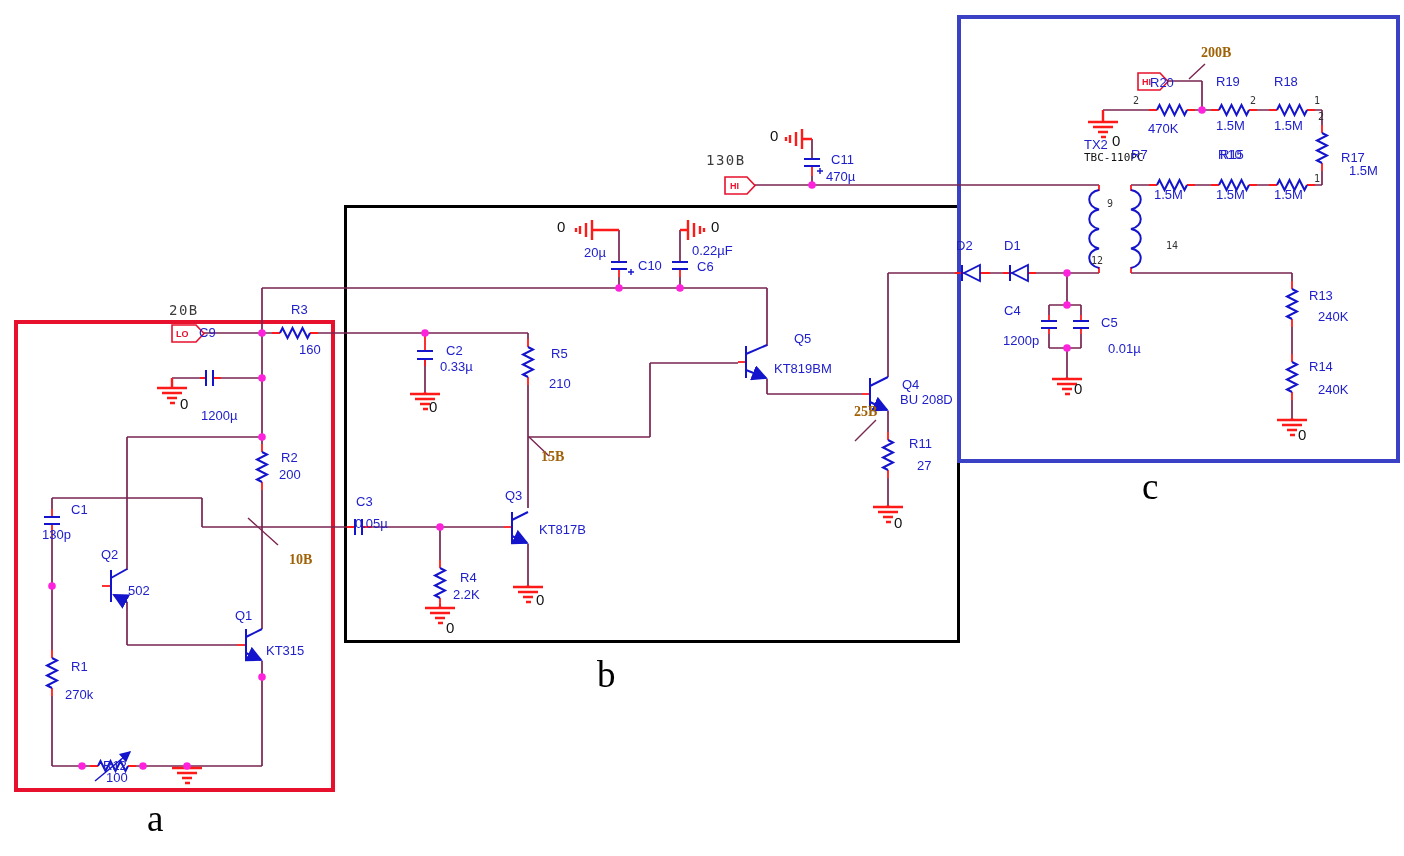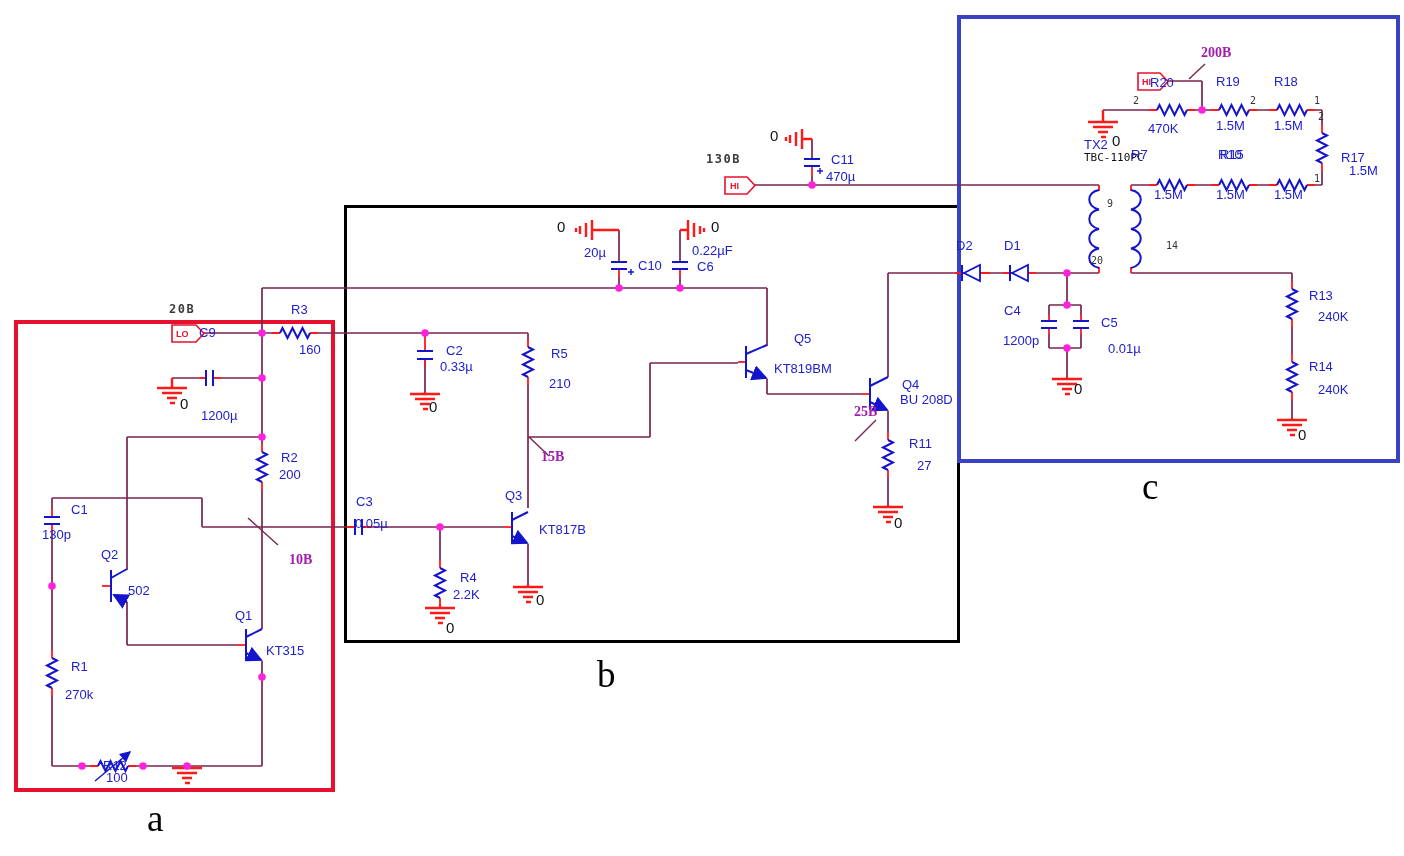--- a/index.html
+++ b/index.html
@@ -13,22 +13,22 @@
   .w{stroke:#7a2450;stroke-width:1.7;fill:none;}
   .w2{stroke:#7a2450;stroke-width:1.4;fill:none;}
   .r{stroke:#ff1a1a;stroke-width:1.8;fill:none;}
   .b{stroke:#1414cc;stroke-width:2;fill:none;}
   .b1{stroke:#1414cc;stroke-width:1.4;fill:none;}
   .g{stroke:#ff1a1a;stroke-width:2.4;fill:none;}
   .dot{fill:#ff22dd;stroke:none;}
   .port{fill:#ffffff;stroke:#e8112d;stroke-width:1.6;}
   .lbl{position:absolute;white-space:nowrap;line-height:1;}
   .blue{color:#2020cc;font-size:13px;}
-  .net{color:#3c3c3c;font-family:"DejaVu Sans Mono",monospace;font-size:12px;letter-spacing:1.5px;font-weight:bold;}
-  .green{color:#a21caf;font-family:"Liberation Serif",serif;font-weight:bold;font-size:14px;}
+  .net{color:#3c3c3c;font-family:"DejaVu Sans Mono",monospace;font-size:14px;letter-spacing:1.5px;}
+  .green{color:#a16207;font-family:"Liberation Serif",serif;font-weight:bold;font-size:14px;}
   .zero{color:#111;font-size:15px;}
   .pin{color:#333;font-family:"DejaVu Sans Mono",monospace;font-size:10px;}
   .monoblack{color:#111;font-family:"DejaVu Sans Mono",monospace;font-size:11px;}
   .sect{color:#000;font-family:"Liberation Serif",serif;font-size:37px;}
   .portlbl{color:#e8112d;font-size:9px;font-weight:bold;}
 </style>
 </head>
 <body>
 
 <div id="stage">
@@ -423,16 +423,16 @@
   <div class="lbl zero" style="left:557px;top:219px">0</div>
   <div class="lbl zero" style="left:711px;top:219px">0</div>
   <div class="lbl zero" style="left:770px;top:128px">0</div>
 
   <div class="lbl pin" style="left:1133px;top:96px">2</div>
   <div class="lbl pin" style="left:1250px;top:96px">2</div>
   <div class="lbl pin" style="left:1314px;top:96px">1</div>
   <div class="lbl pin" style="left:1318px;top:112px">2</div>
   <div class="lbl pin" style="left:1314px;top:174px">1</div>
   <div class="lbl pin" style="left:1107px;top:199px">9</div>
-  <div class="lbl pin" style="left:1091px;top:256px">20</div>
+  <div class="lbl pin" style="left:1091px;top:256px">12</div>
   <div class="lbl pin" style="left:1166px;top:241px">14</div>
 
 </div>
 
 </body></html>

